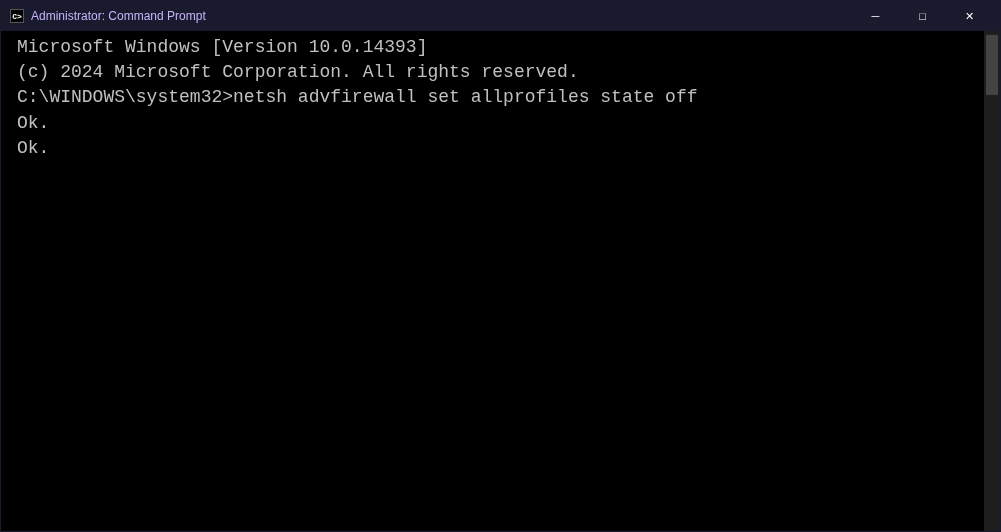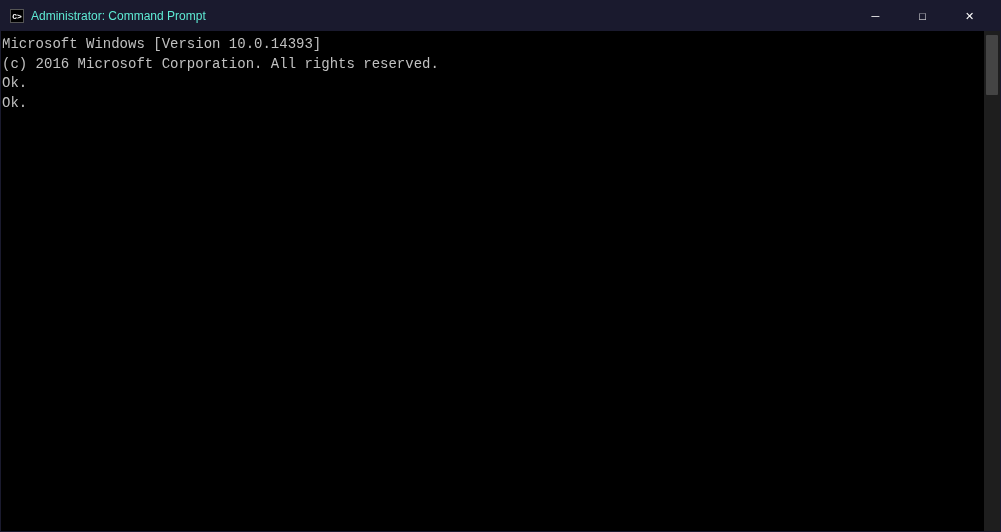--- a/index.html
+++ b/index.html
@@ -51,21 +51,21 @@
       border: 1px solid #555;
       display: flex;
       align-items: center;
       justify-content: center;
       font-size: 8px;
       color: #fff;
       font-weight: bold;
     }
 
     .titlebar-title {
-      color: #5eead4;
+      color: #c4b5fd;
       font-size: 12px;
       font-family: 'Segoe UI', sans-serif;
     }
 
     .titlebar-controls {
       display: flex;
       align-items: center;
       gap: 2px;
     }
 
@@ -84,23 +84,23 @@
     .content-area {
       flex: 1;
       display: flex;
       background: #000;
       overflow: hidden;
     }
 
     .terminal {
       flex: 1;
       background: #000;
-      padding: 4px 1px;
+      padding: 4px 16px;
       color: #c0c0c0;
-      font-size: 14px;
+      font-size: 18px;
       font-family: 'Courier New', Courier, monospace;
       line-height: 1.4;
       overflow: hidden;
       border-radius: 17px;
     }
 
     .terminal-line {
       white-space: pre;
     }
 
@@ -149,22 +149,23 @@
     <div class="titlebar-controls">
       <div class="titlebar-btn">─</div>
       <div class="titlebar-btn">□</div>
       <div class="titlebar-btn close">✕</div>
     </div>
   </div>
 
   <div class="content-area">
     <div class="terminal" id="terminal-output">
     <div class="terminal-line">Microsoft Windows [Version 10.0.14393]</div>
-        <div class="terminal-line">(c) 2016 Microsoft Corporation. All rights reserved.</div>
+        <div class="terminal-line">(c) 2024 Microsoft Corporation. All rights reserved.</div>
         <div class="terminal-line"></div>
+        <div class="terminal-line">C:\WINDOWS\system32&gt;netsh advfirewall set allprofiles state off</div>
         <div class="terminal-line">Ok.</div>
         <div class="terminal-line"></div>
         <div class="terminal-line">Ok.</div>
         <div class="terminal-line"></div>
       </div>
     <div class="scrollbar">
       <div class="scrollbar-thumb"></div>
     </div>
   </div>
 </div>

